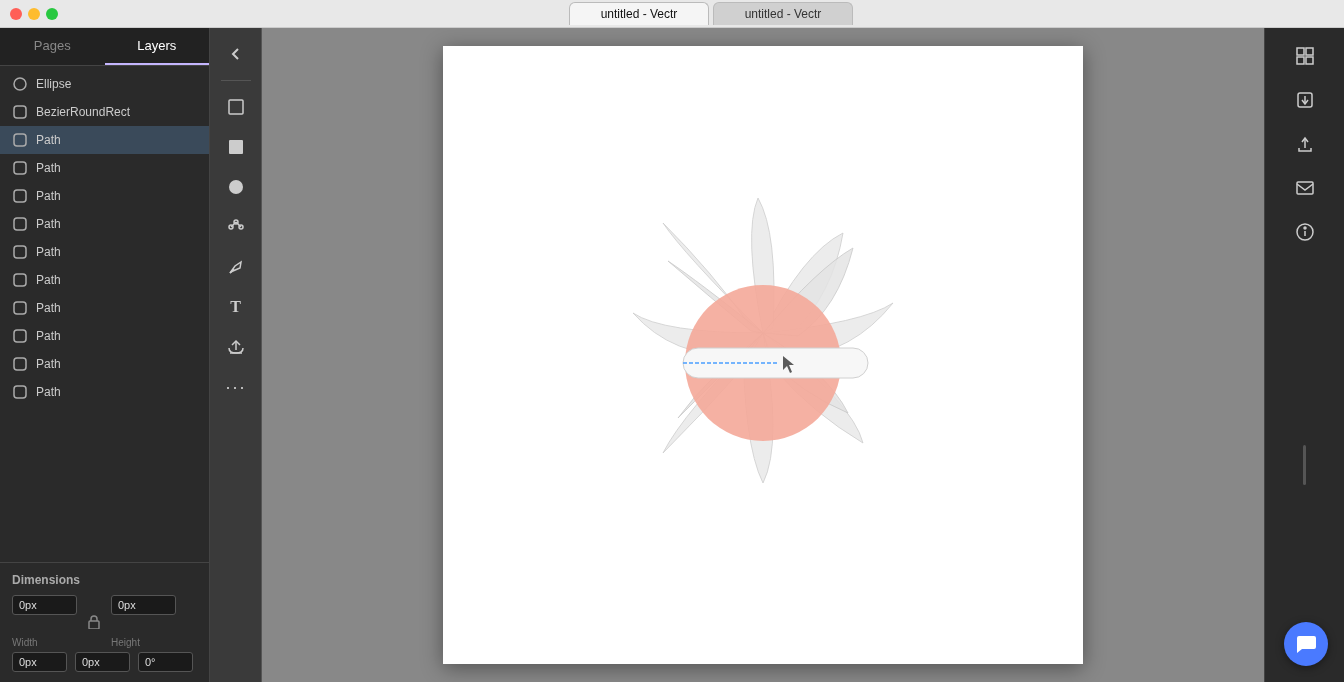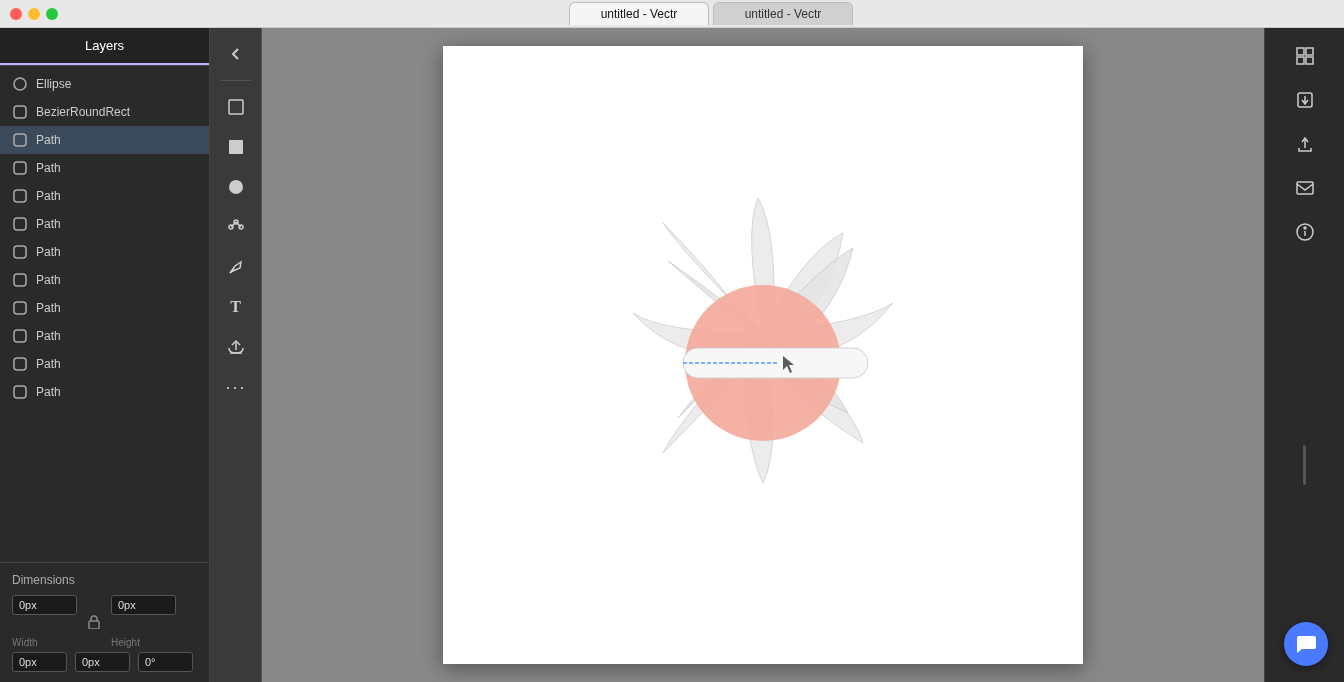--- a/index.html
+++ b/index.html
@@ -125,21 +125,21 @@
     }
     .dimensions-panel {
       padding: 10px 12px;
       border-top: 1px solid #444;
       background: #2a2a2a;
     }
     .dimensions-title {
       color: #aaa;
       font-size: 12px;
       margin-bottom: 8px;
-      font-weight: 400;
+      font-weight: 700;
     }
     .dimensions-row {
       display: flex;
       align-items: center;
       gap: 8px;
       margin-bottom: 4px;
     }
     .dim-input-group {
       display: flex;
       flex-direction: column;
@@ -308,20 +308,21 @@
   <div class="title-bar-tabs">
     <div class="tab active">untitled - Vectr</div>
     <div class="tab">untitled - Vectr</div>
   </div>
 </div>
 
 <div class="main-layout">
 
   <div class="left-sidebar">
     <div class="sidebar-tabs">
+      <div class="sidebar-tab">Pages</div>
       <div class="sidebar-tab active">Layers</div>
     </div>
     <div class="layer-list">
 
       <div class="layer-item">
         <div class="layer-icon">
           <svg viewBox="0 0 14 14" fill="none" stroke="#aaa" stroke-width="1.5">
             <ellipse cx="7" cy="7" rx="6" ry="6"></ellipse>
           </svg>
         </div>

